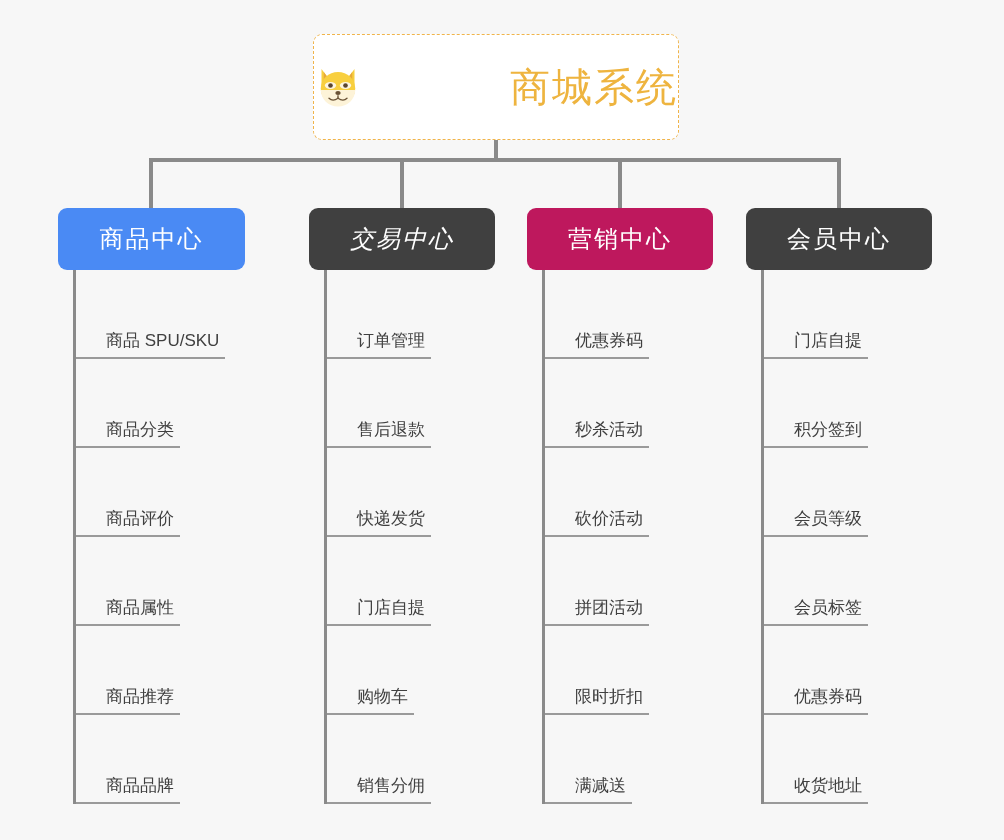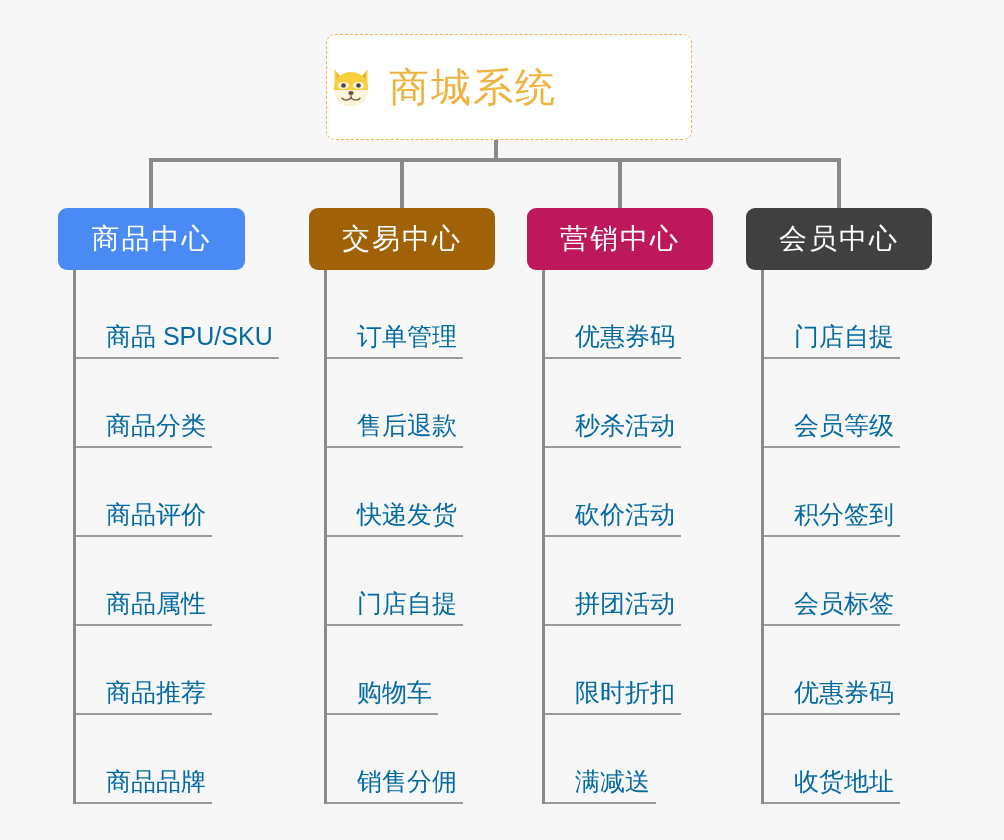--- a/index.html
+++ b/index.html
@@ -17,31 +17,31 @@
 
   #chart {
     position: relative;
     width: 1004px;
     height: 840px;
   }
 
   
   .root-card {
     position: absolute;
-    left: 326px;
+    left: 313px;
     top: 34px;
     width: 366px;
     height: 106px;
     box-sizing: border-box;
     background: #ffffff;
     border: 1px dashed #f0b44a;
     border-radius: 9px;
     display: flex;
     align-items: center;
-    justify-content: flex-start;
+    justify-content: space-between;
     gap: 14px;
   }
   .root-emoji {
     font-size: 42px;
     line-height: 1;
     display: block;
     width: 48px;
     height: 48px;
   }
   .root-emoji svg { display: block; }
@@ -65,42 +65,42 @@
     position: absolute;
     top: 208px;
   }
   .branch-header {
     height: 62px;
     border-radius: 9px;
     display: flex;
     align-items: center;
     justify-content: center;
     color: #ffffff;
-    font-size: 28px;
+    font-size: 24px;
     letter-spacing: 2px;
     box-sizing: border-box;
   }
   .branch-body {
     position: relative;
     margin-left: 15px;
     border-left: 3px solid #8a8a8a;
     padding-top: 0;
   }
   .leaf {
     position: relative;
     height: 89px;
     box-sizing: border-box;
     display: flex;
     align-items: flex-end;
   }
   .leaf-label {
     display: inline-block;
     padding: 0 6px 6px 30px;
-    font-size: 25px;
-    color: #0369a1;
+    font-size: 17px;
+    color: #404040;
     white-space: nowrap;
     border-bottom: 2px solid #9a9a9a;
     line-height: 1.15;
   }
 </style>
 </head>
 <body style="background: rgb(247, 247, 247);">
 
 <div id="chart">
 
@@ -153,21 +153,21 @@
       <div class="leaf">
           <span class="leaf-label">商品推荐</span>
         </div>
       <div class="leaf">
           <span class="leaf-label">商品品牌</span>
         </div>
     </div>
   </div>
 
   <div class="branch" style="left:309px; width:186px;">
-    <div class="branch-header" style="background: #a16207;">
+    <div class="branch-header" style="background: #404040; font-style: italic;">
       <span>交易中心</span>
     </div>
     <div class="branch-body">
       <div class="leaf">
           <span class="leaf-label">订单管理</span>
         </div>
       <div class="leaf">
           <span class="leaf-label">售后退款</span>
         </div>
       <div class="leaf">
@@ -213,26 +213,26 @@
 
   <div class="branch" style="left:746px; width:186px;">
     <div class="branch-header" style="background: #404040;">
       <span>会员中心</span>
     </div>
     <div class="branch-body">
       <div class="leaf">
           <span class="leaf-label">门店自提</span>
         </div>
       <div class="leaf">
+          <span class="leaf-label">积分签到</span>
+        </div>
+      <div class="leaf">
           <span class="leaf-label">会员等级</span>
         </div>
       <div class="leaf">
-          <span class="leaf-label">积分签到</span>
-        </div>
-      <div class="leaf">
           <span class="leaf-label">会员标签</span>
         </div>
       <div class="leaf">
           <span class="leaf-label">优惠券码</span>
         </div>
       <div class="leaf">
           <span class="leaf-label">收货地址</span>
         </div>
     </div>
   </div>

